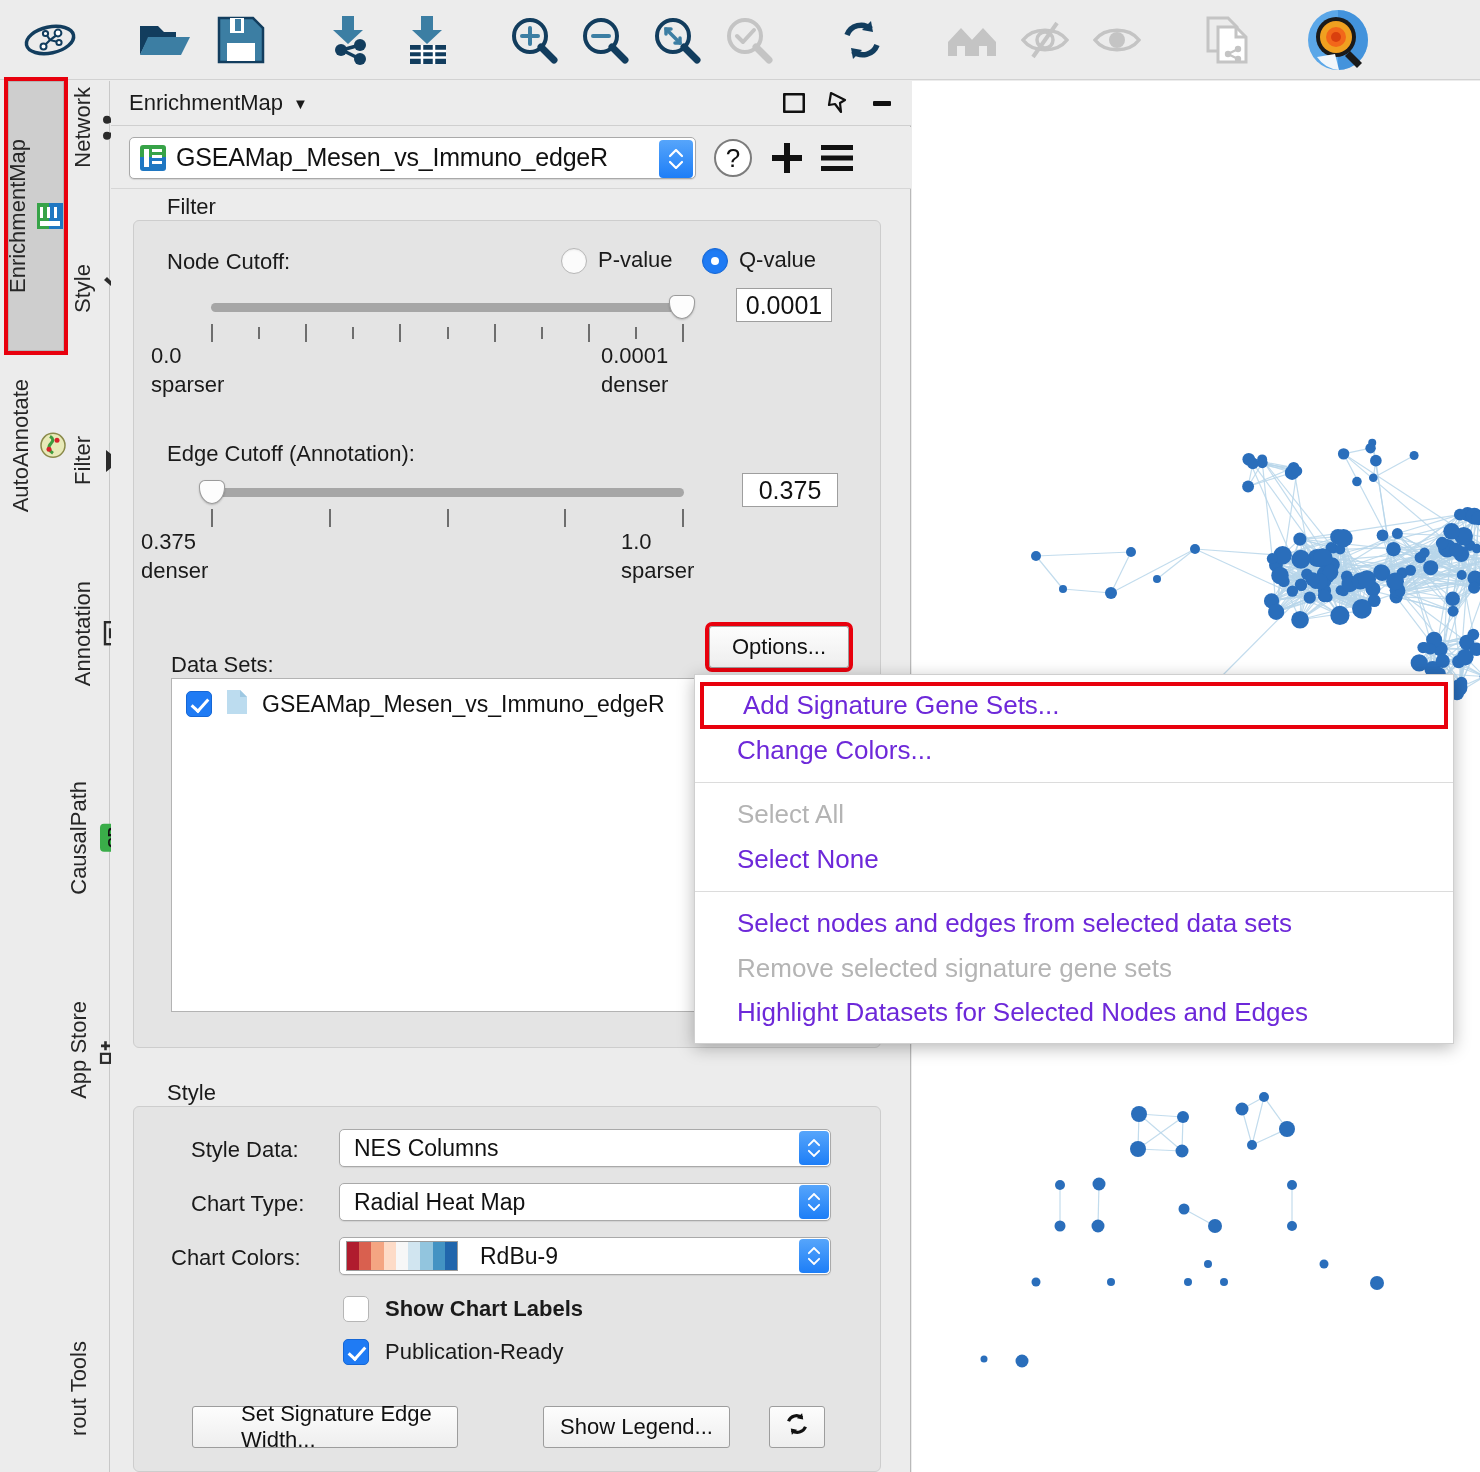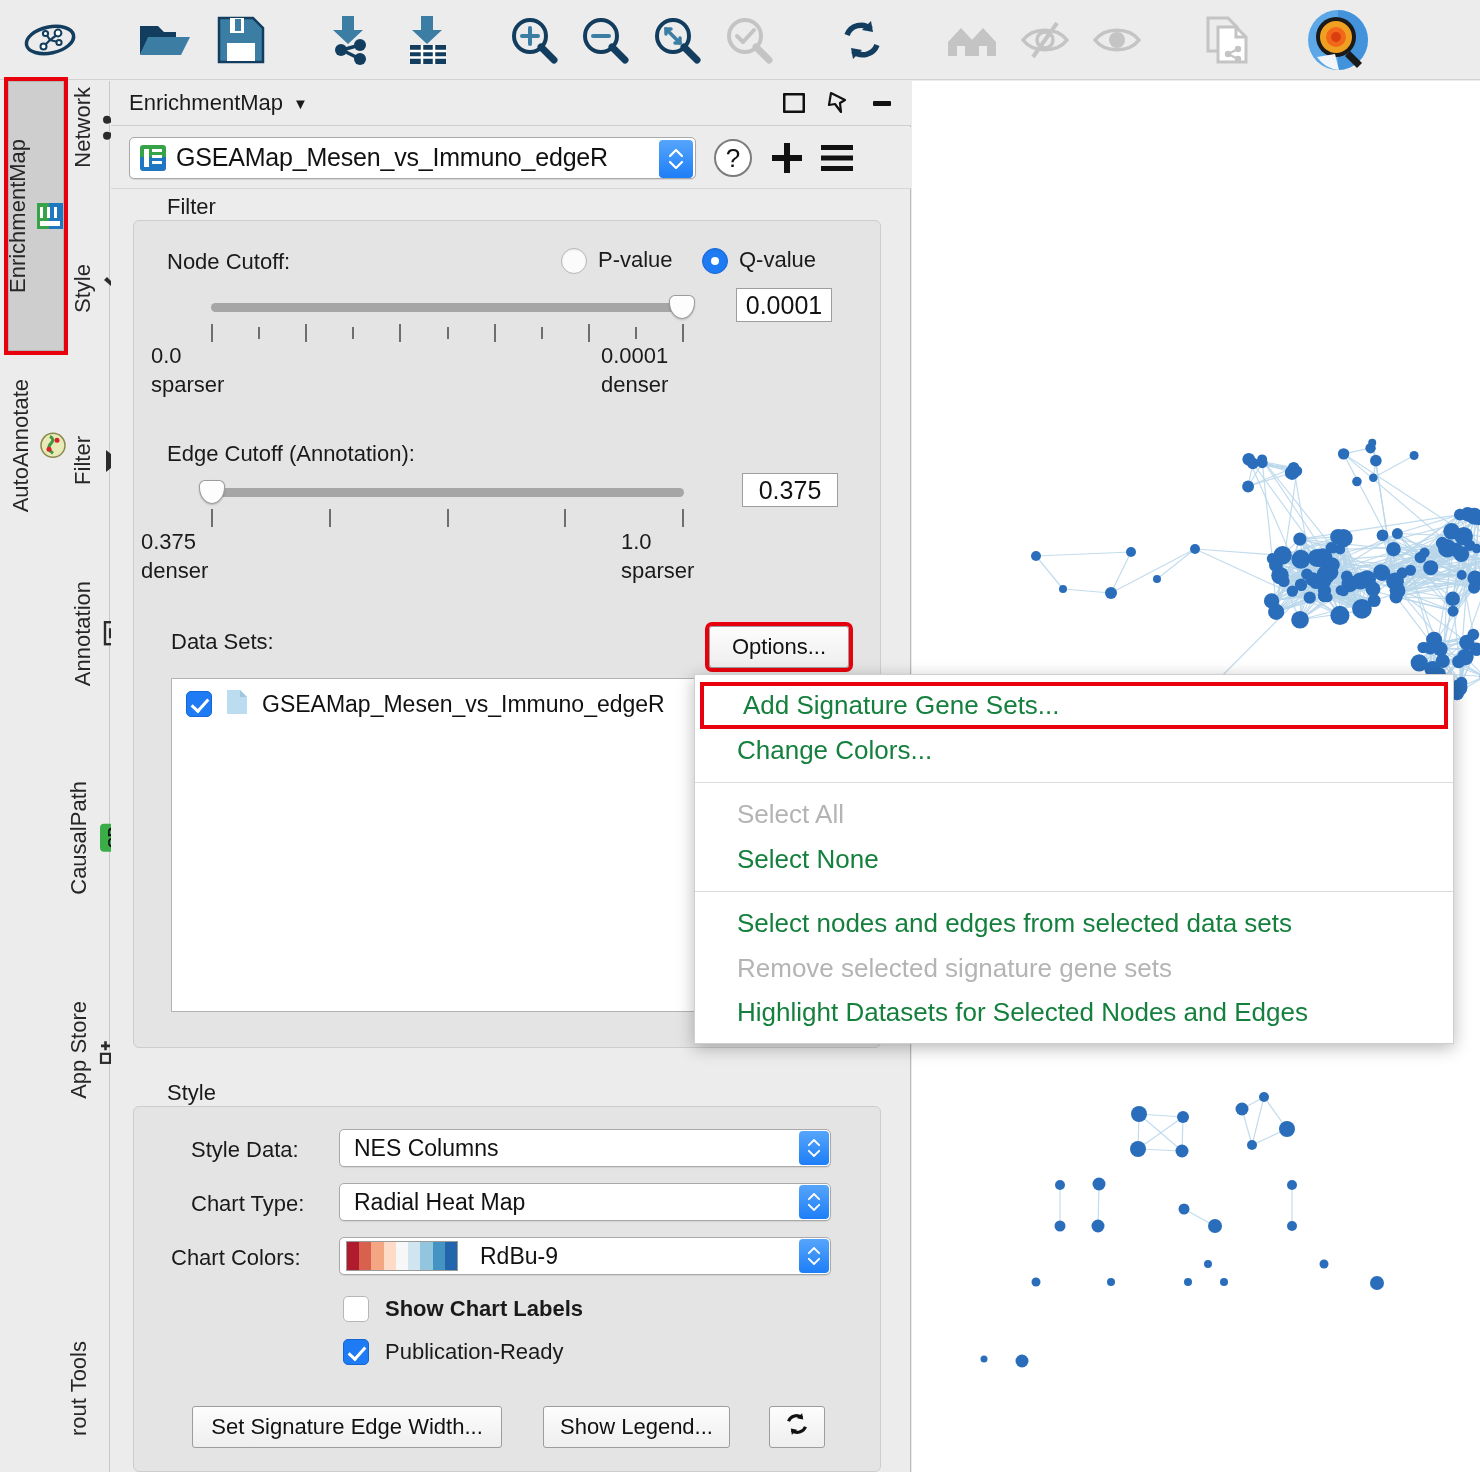--- a/index.html
+++ b/index.html
@@ -161,21 +161,21 @@
     border-width: 0 3px 3px 0; transform: rotate(42deg);
   }
 
   
   #ctxmenu {
     position: absolute; left: 694px; top: 674px; width: 760px;
     background: #fff; border: 1px solid #cfcfcf;
     box-shadow: 0 4px 16px rgba(0,0,0,.28); padding: 8px 0; z-index: 40;
   }
   .mi {
-    padding: 4px 14px 4px 42px; font-size: 26px; color: #15803d;
+    padding: 4px 14px 4px 42px; font-size: 26px; color: #6d28d9;
     white-space: nowrap; line-height: 1.42;
   }
   .mi.disabled { color: #b4b4b4; }
   .mi.redbox { outline: 4px solid #e8000d; outline-offset: -3px; margin: 0 6px; }
   .msep { height: 1px; background: #dcdcdc; margin: 9px 0; }
 
   
   .combo {
     position: absolute; height: 38px; background: #fff;
     border: 1px solid #a9a9a9; border-radius: 5px;
@@ -571,21 +571,21 @@
         <div class="tick" style="left: 571px; top: 428px; height: 18px;"></div>
       </div>
 
     <div class="spin-field" style="left:631px; top:392px; width:96px; height:34px;">0.375</div>
 
     <div class="axis-cap" style="left:30px; top:448px; width:160px;">0.375</div>
     <div class="axis-cap" style="left:30px; top:477px; width:160px;">denser</div>
     <div class="axis-cap" style="left:510px; top:448px; width:160px;">1.0</div>
     <div class="axis-cap" style="left:510px; top:477px; width:160px;">sparser</div>
 
-    <div class="fld-label" style="left:60px; top:548px;">Data Sets:</div>
+    <div class="fld-label" style="left:60px; top:571px;">Data Sets:</div>
     <div class="btn redbox" style="position:absolute; left:598px; top:545px; width:140px; height:42px;">Options...</div>
 
     <div id="ds-list" style="left:60px; top:597px; width:678px; height:334px;">
       <div class="ds-row">
         <span class="cbx on"></span>
         <span>
           <svg width="22" height="26" viewBox="0 0 22 26">
             <path d="M1 1 h13 l7 7 v17 H1 Z" fill="#bcdcef"></path>
             <path d="M14 1 v7 h7" fill="#9ec8e2"></path>
           </svg>
@@ -650,21 +650,21 @@
     <div style="position:absolute; left:232px; top:1215px; display:flex; align-items:center; gap:16px;">
       <span class="cbx"></span>
       <span class="fld-label" style="position:static;font-weight:bold;">Show Chart Labels</span>
     </div>
 
     <div style="position:absolute; left:232px; top:1258px; display:flex; align-items:center; gap:16px;">
       <span class="cbx on"></span>
       <span class="fld-label" style="position:static;">Publication-Ready</span>
     </div>
 
-    <div class="btn" style="position:absolute; left:81px; top:1325px; width:310px; height:42px;">Set Signature Edge Width...</div>
+    <div class="btn" style="position:absolute; left:81px; top:1325px; width:266px; height:42px;padding-left:48px;">Set Signature Edge Width...</div>
     <div class="btn" style="position:absolute; left:432px; top:1325px; width:187px; height:42px;">Show Legend...</div>
     <div class="btn" style="position:absolute; left:658px; top:1325px; width:56px; height:42px;">
       <span>
         <svg width="26" height="26" viewBox="0 0 46 46">
           <g fill="none" stroke="#111" stroke-width="5.5">
             <path d="M8 18 a15 15 0 0 1 24 -6"></path>
               <path d="M38 28 a15 15 0 0 1 -24 6"></path>
           </g>
           <path d="M32 4 l2 11 l-11 -2 Z" fill="#111"></path>
           <path d="M14 42 l-2 -11 l11 2 Z" fill="#111"></path>

